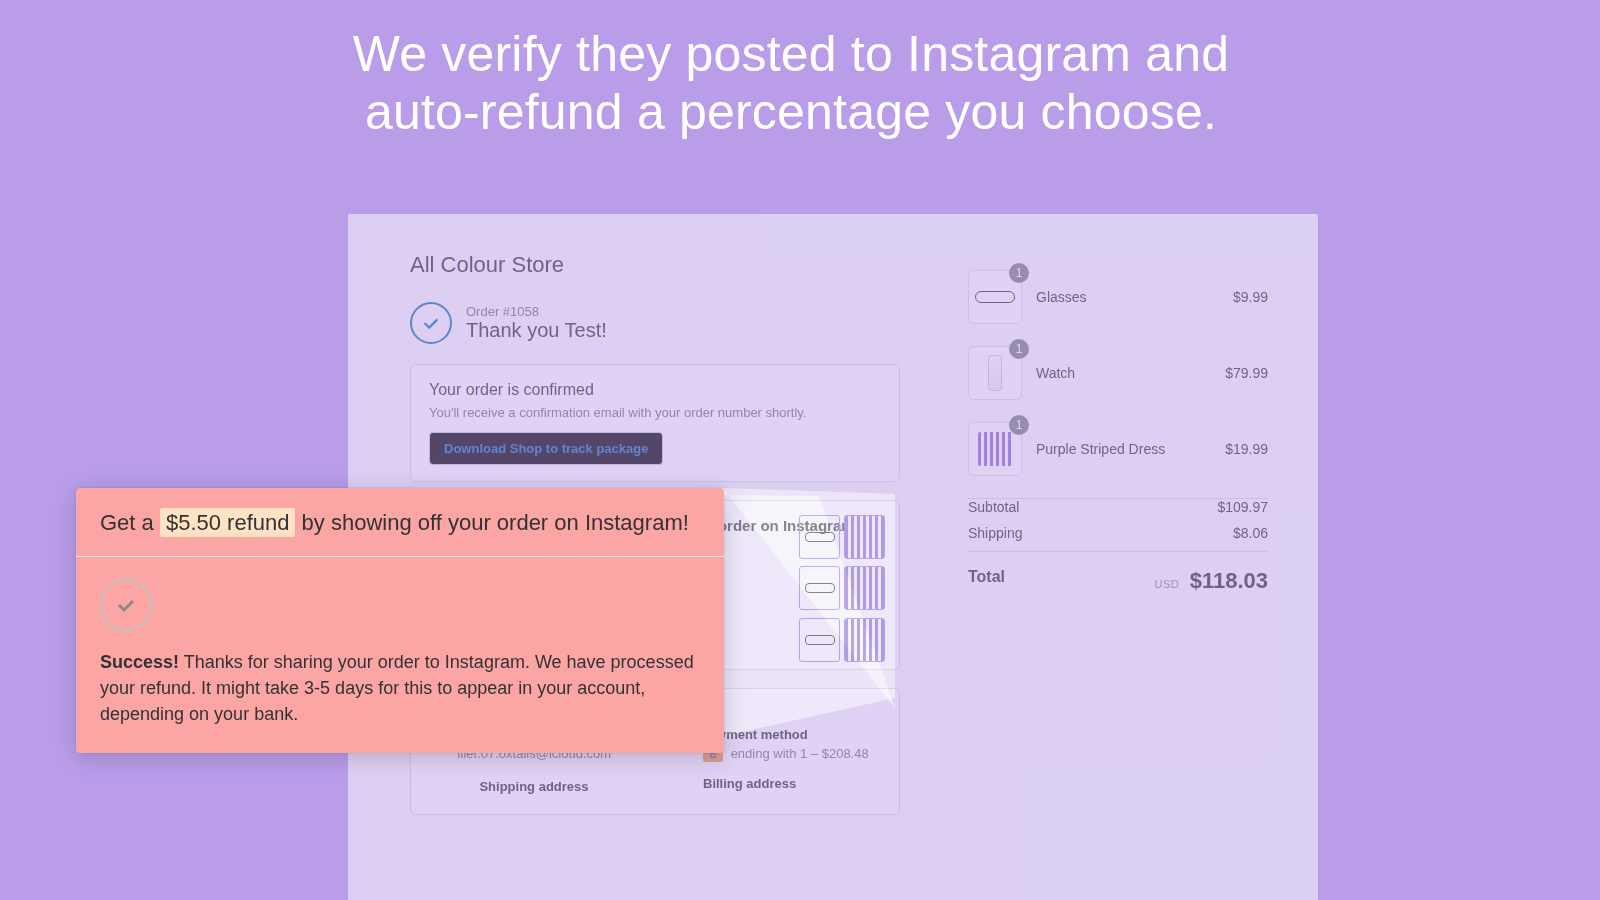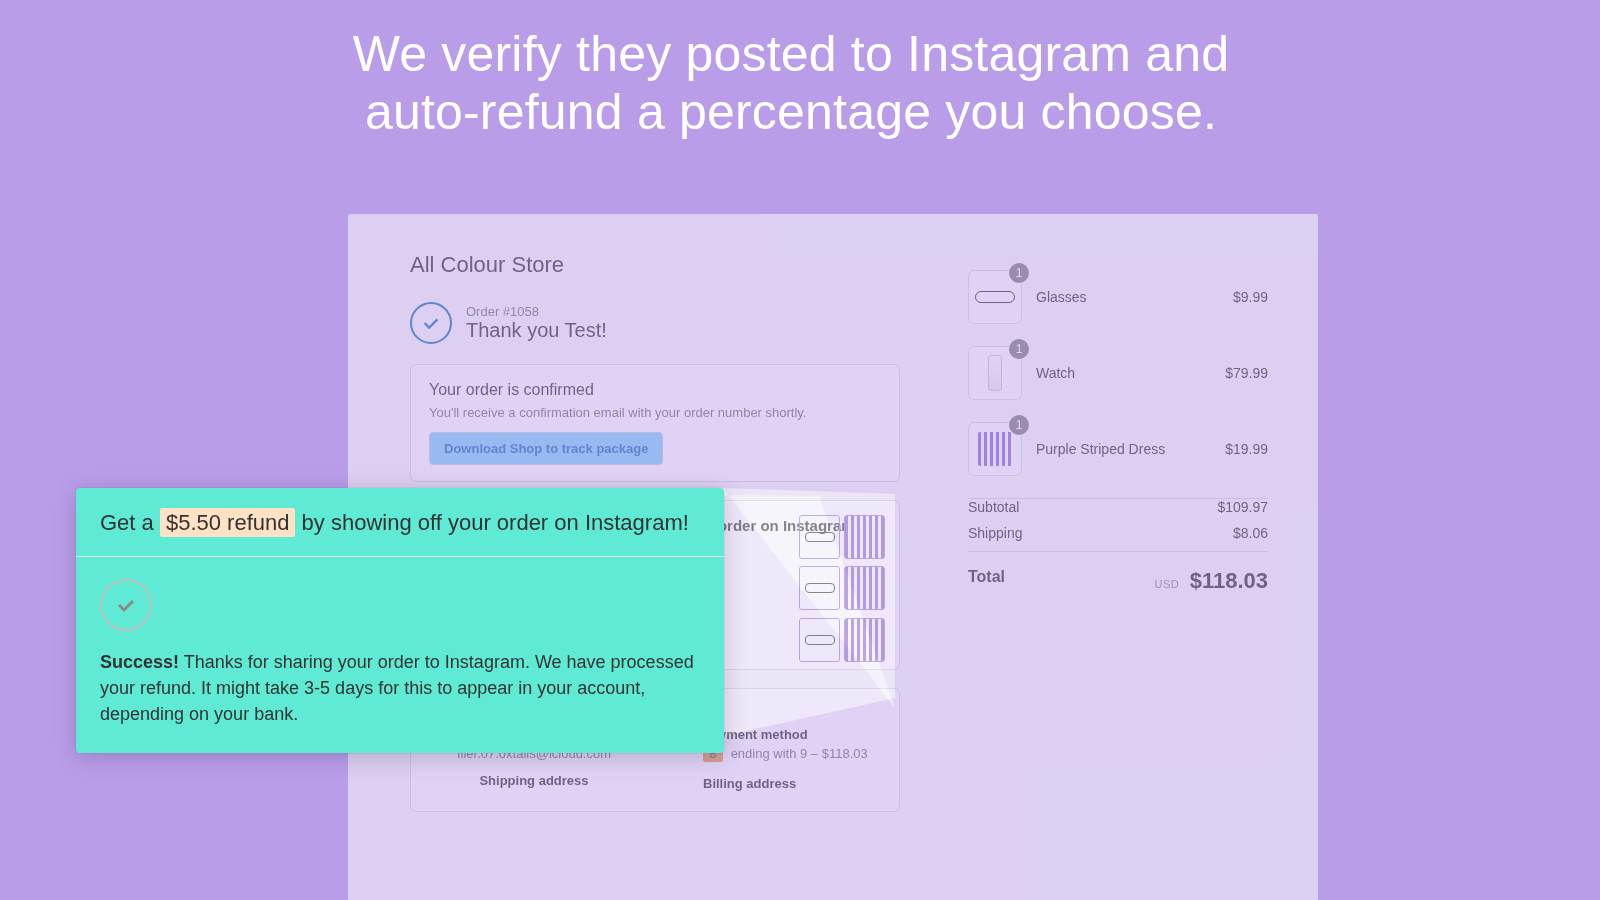--- a/index.html
+++ b/index.html
@@ -48,21 +48,21 @@
     border: 1px solid #d9d9d9;
     border-radius: 6px;
     padding: 16px 18px;
     background: #fff;
     margin-bottom: 18px;
   }
   .card h3 { font-size: 16px; font-weight: 400; color: #333; margin-bottom: 6px; }
   .card p.sub { font-size: 13px; color: #737373; margin-bottom: 12px; }
   .dl-btn {
     display: inline-block;
-    background: #7dd3fc;
+    background: #000000;
     border: 1px solid #c4cdd5;
     color: #1e6fba;
     font-size: 13px;
     font-weight: 600;
     padding: 8px 14px;
     border-radius: 4px;
   }
 
   .promo-card { position: relative; min-height: 170px; }
   .promo-card .promo-head { font-size: 15px; color: #333; font-weight:600; }
@@ -114,21 +114,21 @@
     height: 250px;
     pointer-events: none;
   }
 
   
   .callout {
     position: absolute;
     left: 76px;
     top: 488px;
     width: 648px;
-    background: #5eead4;
+    background: #fca5a5;
     border-radius: 4px;
     box-shadow: 0 4px 24px rgba(0,0,0,0.18), 0 0 0 1px rgba(0,0,0,0.04);
     padding: 0;
   }
   .callout-head {
     padding: 22px 24px 20px 24px;
     border-bottom: 1px solid #e6e6e6;
     font-size: 22px;
     color: #333;
   }
@@ -193,27 +193,27 @@
           <div class="hex s"></div>
         </div>
       </div>
 
       <div class="card customer-info">
         <h4>Customer information</h4>
         <div class="ci-cols">
           <div class="ci-col" style="width:210px;text-align:center;">
             <strong>Contact information</strong>
             <span>filer.07.oxtails@icloud.com</span>
-            <strong style="margin-top:12px;">Shipping address</strong>
+            <strong style="margin-top:18px;">Shipping address</strong>
           </div>
           <div class="ci-col">
             <strong>Payment method</strong>
             <span>
               <span class="pay-badge">B</span>
-              <span>ending with 9 – $118.03</span>
+              <span>ending with 1 – $208.48</span>
             </span>
             <strong style="margin-top:14px;">Billing address</strong>
           </div>
         </div>
       </div>
     </div>
 
     <div class="store-right">
       <div class="line-item">
         <div class="thumb">

